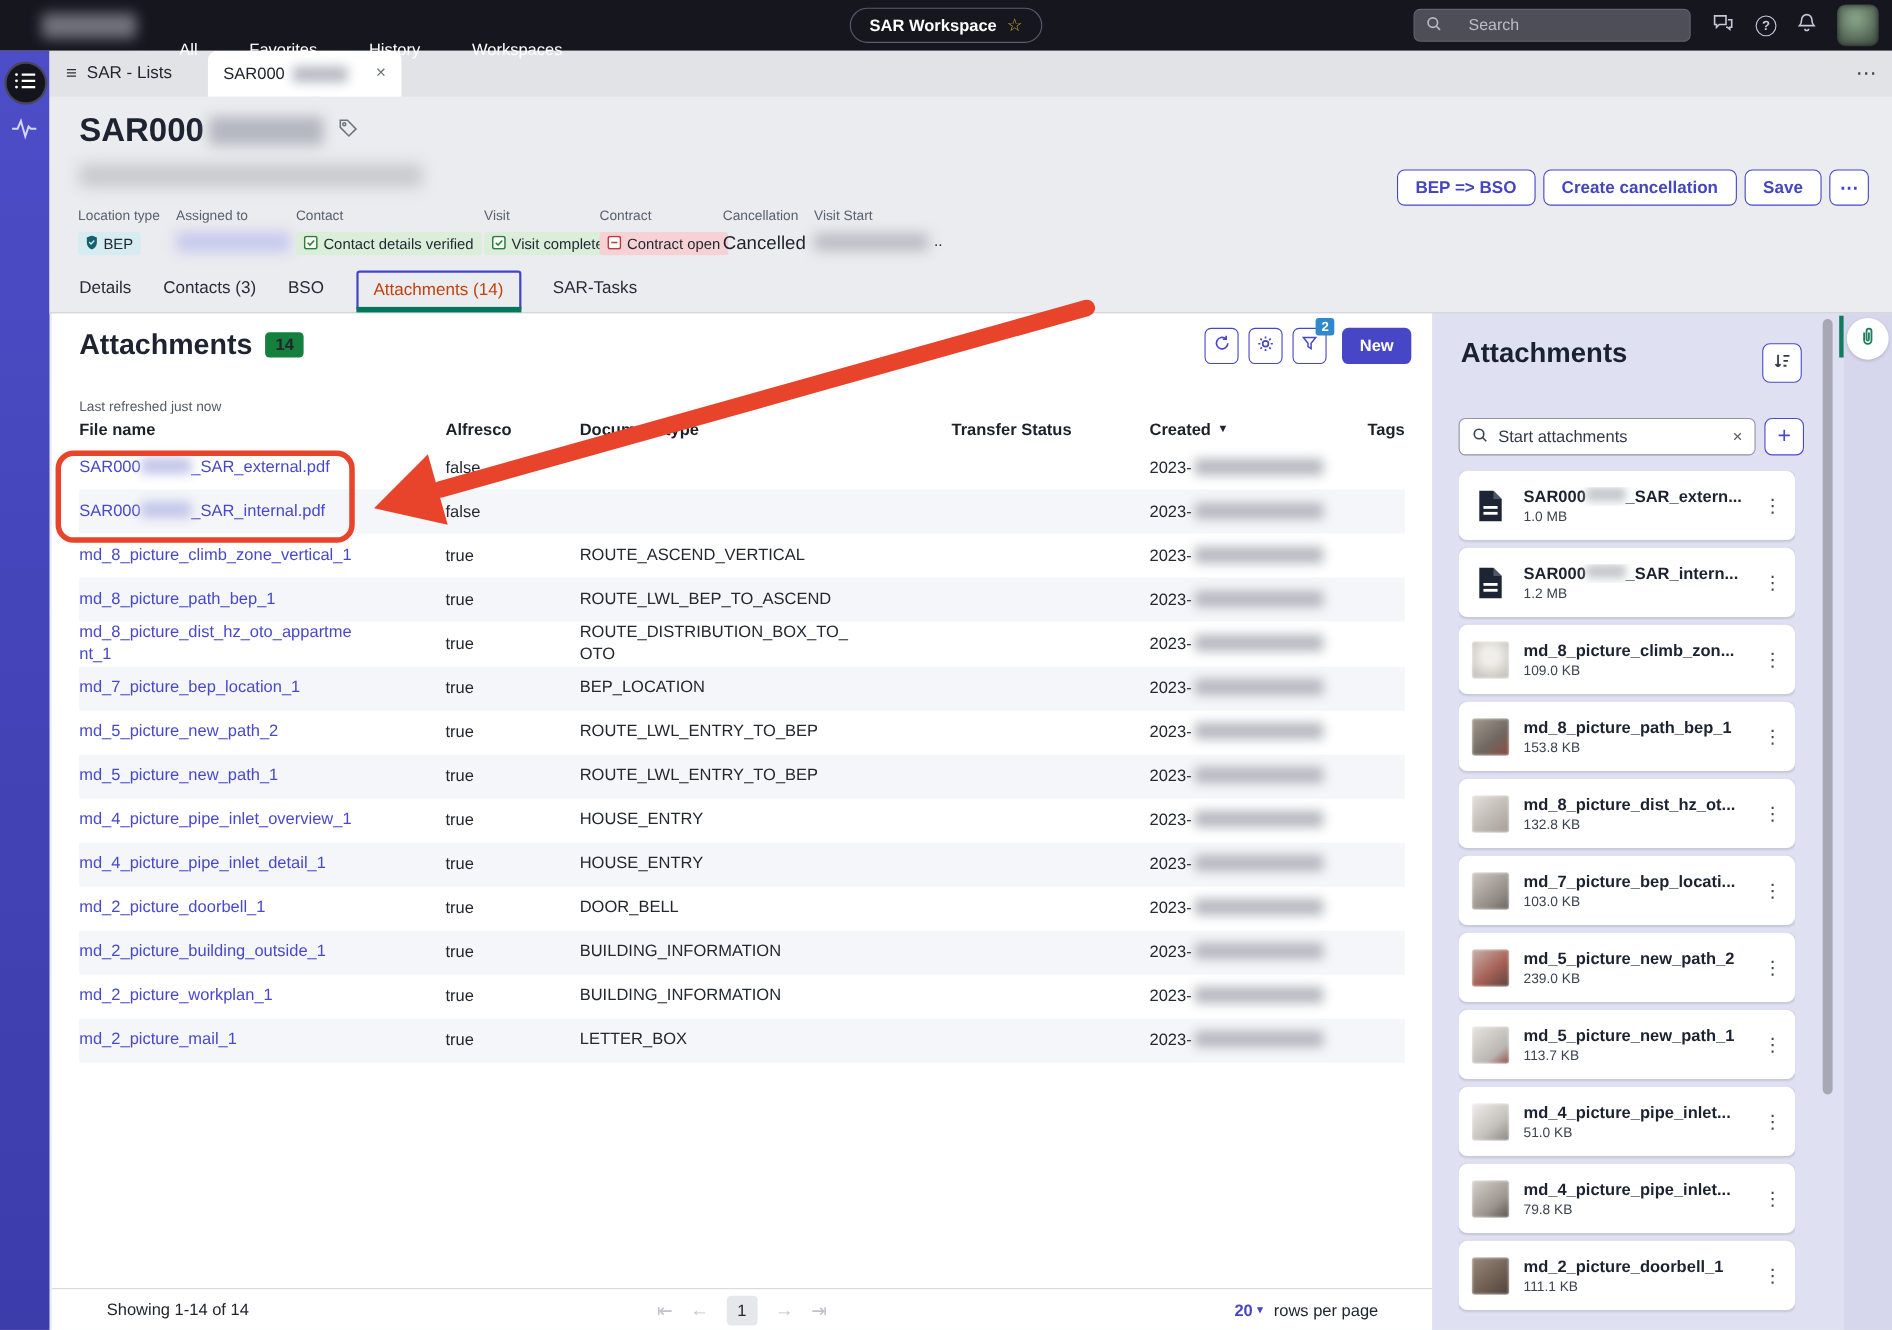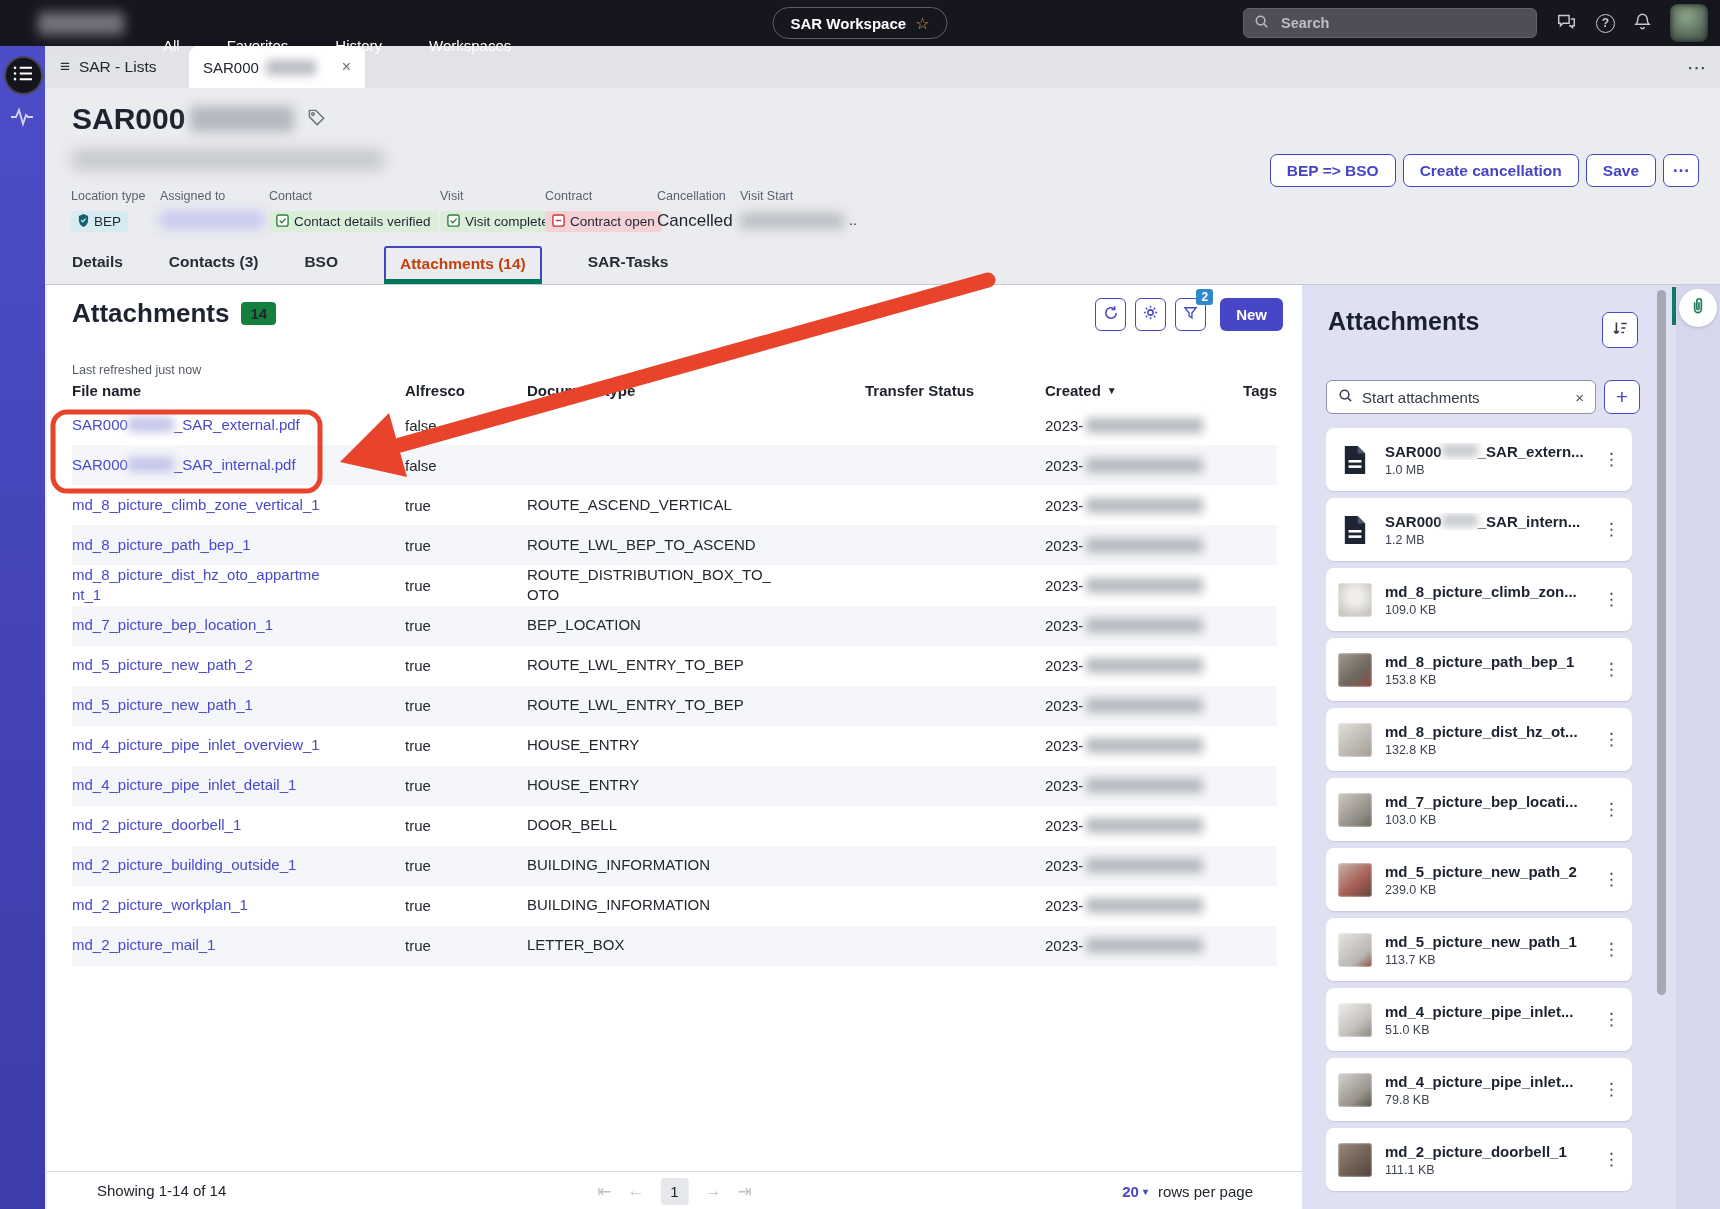--- a/index.html
+++ b/index.html
@@ -11,22 +11,22 @@
   .topbar{position:absolute;left:0;top:0;width:100%;height:46px;background:#16161f;z-index:30;}
   .logo-blur{position:absolute;left:38px;top:12px;width:86px;height:23px;background:#72727c;
              border-radius:4px;filter:blur(6px);}
   .top-nav{position:absolute;left:163px;top:0;height:54px;display:flex;align-items:flex-end;gap:47px;}
   .top-nav .nav-item{color:#fff;font-size:15px;font-weight:500;cursor:default;}
   .ws-pill{position:absolute;left:50%;top:7px;transform:translateX(-50%);height:32px;display:flex;
            align-items:center;gap:9px;padding:0 17px;border:1px solid #5c5c68;border-radius:17px;
            color:#fff;font-weight:700;font-size:15px;}
   .ws-pill .star{color:#d8a93d;font-size:16px;font-weight:400;}
   .top-right{position:absolute;right:12px;top:0;height:46px;display:flex;align-items:center;gap:19px;}
-  .search-box{width:294px;height:30px;background:#4e4e59;border:1px solid#62626d;border-radius:6px;
-              display:flex;align-items:center;gap:12px;padding:0 10px;color:#bcbdc6;font-size:14.5px;font-weight:bold;}
+  .search-box{width:252px;height:30px;background:#4e4e59;border:1px solid#62626d;border-radius:6px;
+              display:flex;align-items:center;gap:24px;padding:0 10px;color:#bcbdc6;font-size:14.5px;}
   .help-circle{width:19px;height:19px;border:1.6px solid #c7c8d2;border-radius:50%;color:#c7c8d2;
                font-size:12px;font-weight:700;display:flex;align-items:center;justify-content:center;}
   .avatar{width:38px;height:38px;border-radius:8px;overflow:hidden;}
   .avatar i{display:block;width:100%;height:100%;
             background:radial-gradient(circle at 45% 35%,#8fa98c,#4f6152 70%,#39463e);filter:blur(3px);}
 
   
   .sidebar{position:absolute;left:0;top:46px;bottom:0;width:45px;
            background:linear-gradient(180deg,#4d4dc8,#4343b6 55%,#3c3cab);}
   .circle-menu{position:absolute;left:4px;top:56px;width:39px;height:39px;border-radius:50%;
@@ -66,21 +66,21 @@
   .chip{display:inline-flex;align-items:center;gap:5px;height:21px;padding:0 7px;border-radius:3px;
         font-size:13.5px;color:#1f2630;}
   .chip.teal{background:#d7ecf1;}
   .chip.green{background:#dbeeda;}
   .chip.red{background:#f6d2d6;}
   .assigned-blur{width:104px;height:18px;background:#c7c9ee;filter:blur(6px);border-radius:3px;}
   .cancel-text{font-size:17px;color:#1d222c;}
   .visit-blur{display:inline-block;width:104px;height:16px;background:#b9bcc2;filter:blur(6px);
               border-radius:3px;vertical-align:middle;}
   .dots{font-size:14px;color:#1d222c;margin-left:5px;}
-  .tabs{position:absolute;left:27px;bottom:0;display:flex;align-items:flex-end;gap:46px;font-weight:bold;}
+  .tabs{position:absolute;left:27px;bottom:0;display:flex;align-items:flex-end;gap:29px;}
   .tab{font-size:15.5px;color:#272c38;padding-bottom:13px;cursor:pointer;}
   .tab.boxed{position:relative;border:2px solid #4343c6;border-radius:3px;padding:7px 14px 8px;
              margin-bottom:1px;color:#c2410c;}
   .tab.boxed::after{content:"";position:absolute;left:-2px;right:-2px;bottom:-3px;height:5px;
                     background:#00775c;}
 
   
   .main-panel{position:absolute;left:47px;top:285px;width:1255px;bottom:0;background:#fff;}
   .panel-head{position:absolute;left:25px;top:13px;display:flex;align-items:center;gap:12px;}
   .panel-head h2{margin:0;font-size:26px;font-weight:700;color:#1d2330;}

